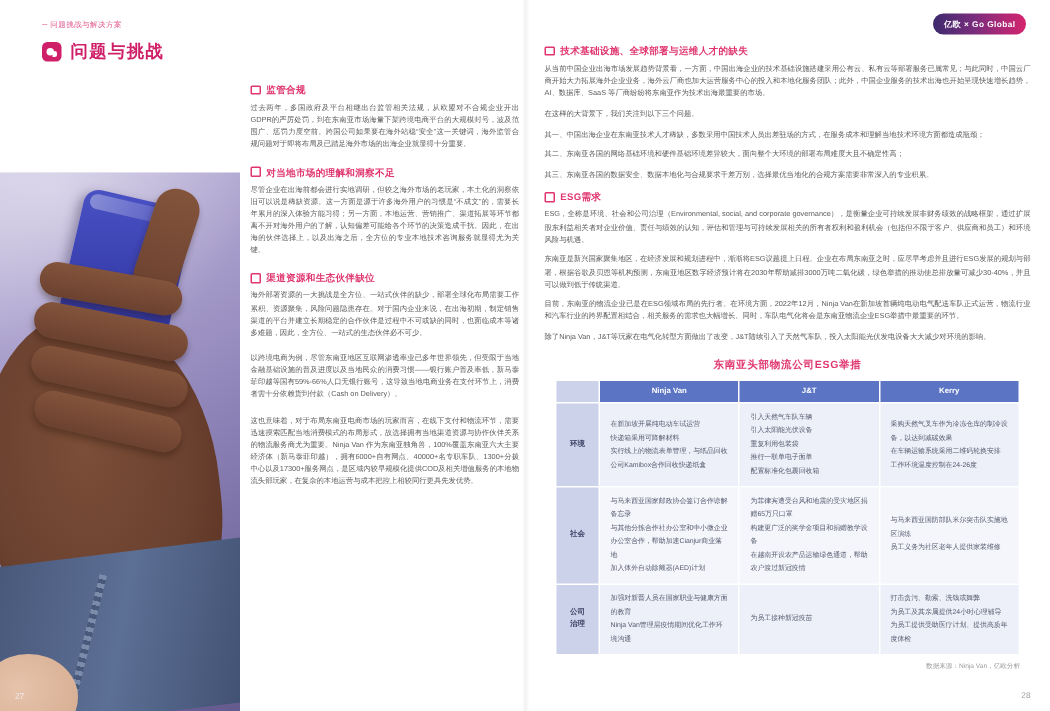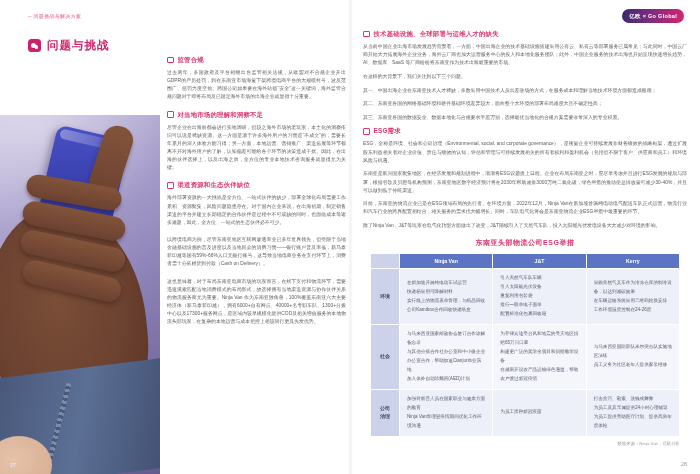--- a/index.html
+++ b/index.html
@@ -3,21 +3,21 @@
 <meta charset="utf-8">
 <style>
   html,body{margin:0;padding:0;background:#ffffff;}
   body{width:700px;height:474px;font-family:"Liberation Sans","DejaVu Sans",sans-serif;-webkit-font-smoothing:antialiased;}
   .spread{position:relative;width:700px;height:474px;background:#fff;overflow:hidden;}
   .fold{position:absolute;left:348px;top:0;width:5px;height:100%;background:linear-gradient(90deg,rgba(0,0,0,0),rgba(0,0,0,.05),rgba(0,0,0,0));}
 
   
   .page-left{position:absolute;left:0;top:0;width:350px;height:474px;}
   .breadcrumb{position:absolute;left:28px;top:13px;font-size:5px;color:#e0558b;letter-spacing:.3px;}
-  .title-row{position:absolute;left:28px;top:38px;display:flex;align-items:center;gap:6px;}
+  .title-row{position:absolute;left:28px;top:27px;display:flex;align-items:center;gap:6px;}
   .title-icon{width:13px;height:13px;background:#cf1f68;border-radius:3.5px;position:relative;flex:0 0 auto;}
   .title-icon::before{content:"";position:absolute;left:3px;top:3.5px;width:5px;height:5px;background:#fff;border-radius:50%;}
   .title-icon::after{content:"";position:absolute;left:6.5px;top:6px;width:3.5px;height:3.5px;background:#fff;border-radius:50% 50% 50% 0;}
   .page-title{font-size:11.5px;font-weight:bold;color:#cf1f68;letter-spacing:1px;}
 
   
   .photo{position:absolute;left:0;top:115px;width:160px;height:359px;overflow:hidden;background:linear-gradient(150deg,#cdc6e2 0%,#a79dcb 30%,#8d82b6 55%,#756a9f 80%,#645a8e 100%);}
   .shirt-fold{position:absolute;left:-30px;top:-20px;width:220px;height:160px;background:radial-gradient(ellipse at 30% 20%,rgba(255,255,255,.35),rgba(255,255,255,0) 60%);}
   .phone{position:absolute;left:40px;top:16px;width:74px;height:152px;background:linear-gradient(168deg,#4a52c4 0%,#343aa8 45%,#262c8e 100%);border-radius:10px;transform:rotate(13deg);box-shadow:-3px 3px 7px rgba(30,20,60,.35);}
   .phone::before{content:"";position:absolute;left:4px;top:3px;width:62px;height:10px;background:linear-gradient(90deg,rgba(255,255,255,.35),rgba(255,255,255,.05));border-radius:6px;}

